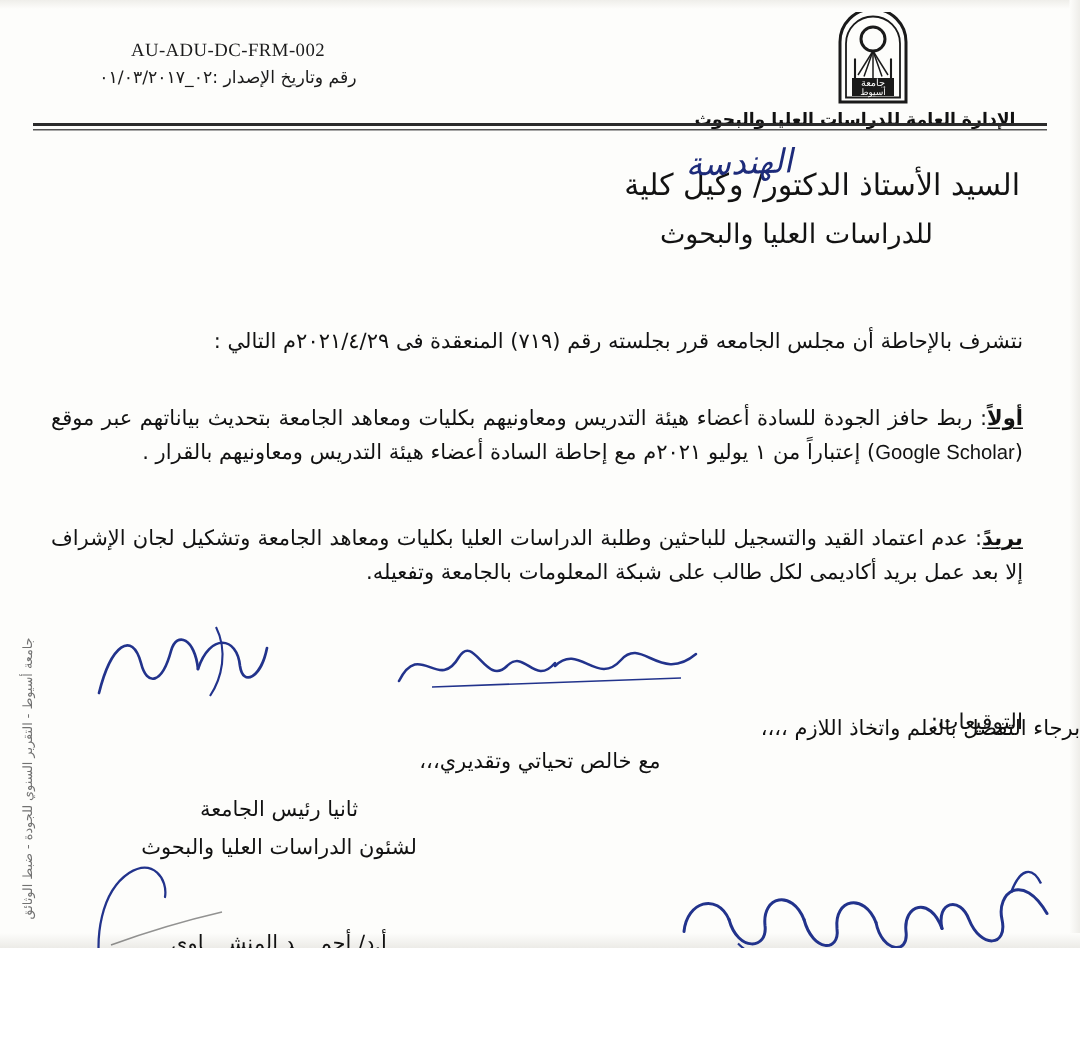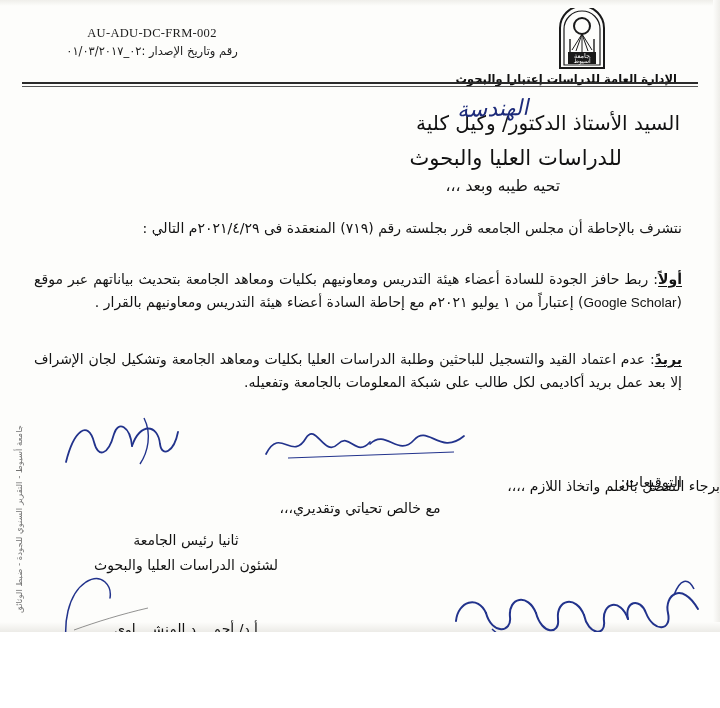--- a/index.html
+++ b/index.html
@@ -93,21 +93,21 @@
 
   
   .line {
     position: absolute;
     font-size: 14.5px;
     line-height: 1.5;
     color: #121212;
     white-space: nowrap;
   }
   .addressee   { top: 108px;  right: 40px;  font-size: 20px; }
-  .addressee2  { top: 143px;  right: 98px;  font-size: 21px; }
+  .addressee2  { top: 143px;  right: 98px;  font-size: 18px; }
   .greeting    { top: 175px;  right: 160px; font-size: 15.5px; }
 
   .intro       { top: 218px;  right: 38px;  font-size: 14px; margin-left: 36px; }
 
   .clause {
     position: absolute;
     right: 38px;
     width: 648px;
     font-size: 14px;
     line-height: 1.62;
@@ -209,30 +209,29 @@
         <line x1="28" y1="26" x2="28" y2="44"></line>
         <line x1="28" y1="26" x2="34" y2="43"></line>
         <line x1="28" y1="26" x2="38" y2="42"></line>
       </g>
       <line x1="16" y1="31" x2="16" y2="45" stroke="#1a1a1a" stroke-width="1.4"></line>
       <line x1="40" y1="31" x2="40" y2="45" stroke="#1a1a1a" stroke-width="1.4"></line>
       <rect x="14" y="44" width="28" height="12" fill="#1a1a1a"></rect>
       <text x="28" y="49.5" font-size="6.5" fill="#ffffff" text-anchor="middle" font-family="DejaVu Sans, sans-serif">جامعة</text>
       <text x="28" y="55" font-size="6" fill="#ffffff" text-anchor="middle" font-family="DejaVu Sans, sans-serif">أسيوط</text>
     </svg>
-    <div class="admin-line">الإدارة العامة للدراسات إعتبارا والبحوث</div>
+    <div class="admin-line">الإدارة العامة للدراسات العليا والبحوث</div>
   </div>
 
   <div class="header-rule"></div>
   <div class="header-rule thin"></div>
 
   <div class="line addressee">السيد الأستاذ الدكتور/ وكيل كلية</div>
   <div class="ink hw-faculty">الهندسة</div>
   <div class="line addressee2">للدراسات العليا والبحوث</div>
-  <div class="line greeting">تحيه طيبه وبعد ،،،</div>
 
   <div class="line intro">نتشرف  بالإحاطة أن مجلس الجامعه قرر بجلسته رقم (٧١٩) المنعقدة فى ٢٠٢١/٤/٢٩م التالي :</div>
 
   <div class="clause clause-1">
     <b class="label">أولاً</b><span>: ربط حافز الجودة للسادة أعضاء هيئة التدريس ومعاونيهم بكليات ومعاهد الجامعة بتحديث بياناتهم عبر موقع (</span><span class="latin">Google Scholar</span><span>) إعتباراً من ١ يوليو ٢٠٢١م مع إحاطة السادة أعضاء هيئة التدريس ومعاونيهم بالقرار .</span>
   </div>
 
   <div class="clause clause-2">
     <b class="label">بريدً</b><span>: عدم اعتماد القيد والتسجيل للباحثين وطلبة الدراسات العليا بكليات ومعاهد الجامعة وتشكيل لجان الإشراف إلا بعد عمل بريد أكاديمى لكل طالب على شبكة المعلومات بالجامعة وتفعيله.</span>
   </div>

